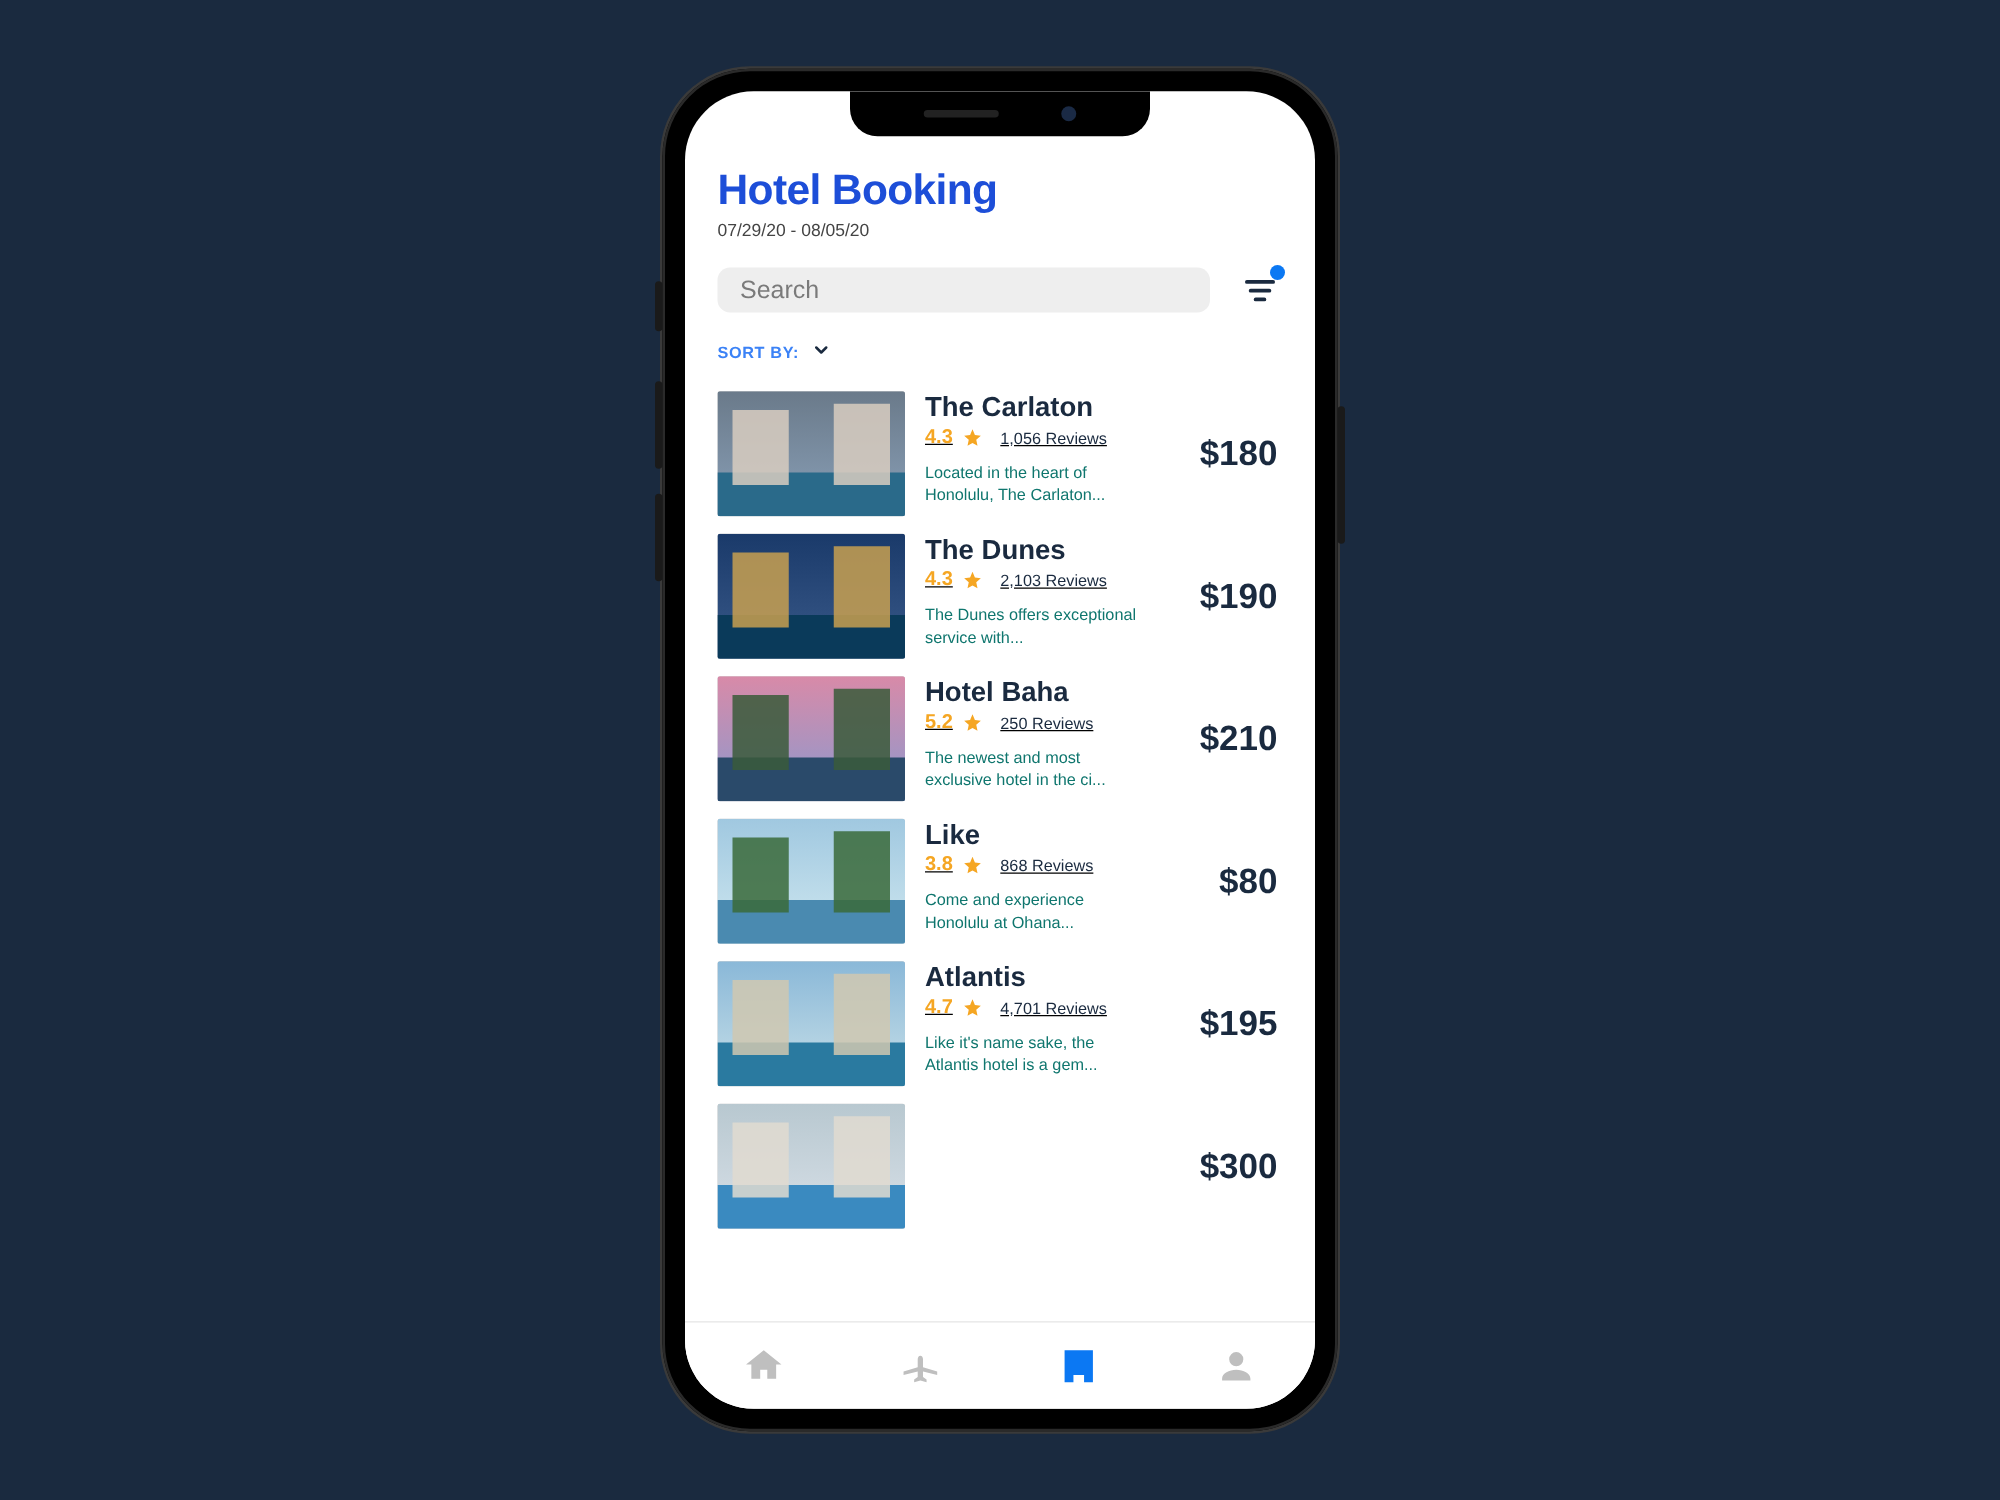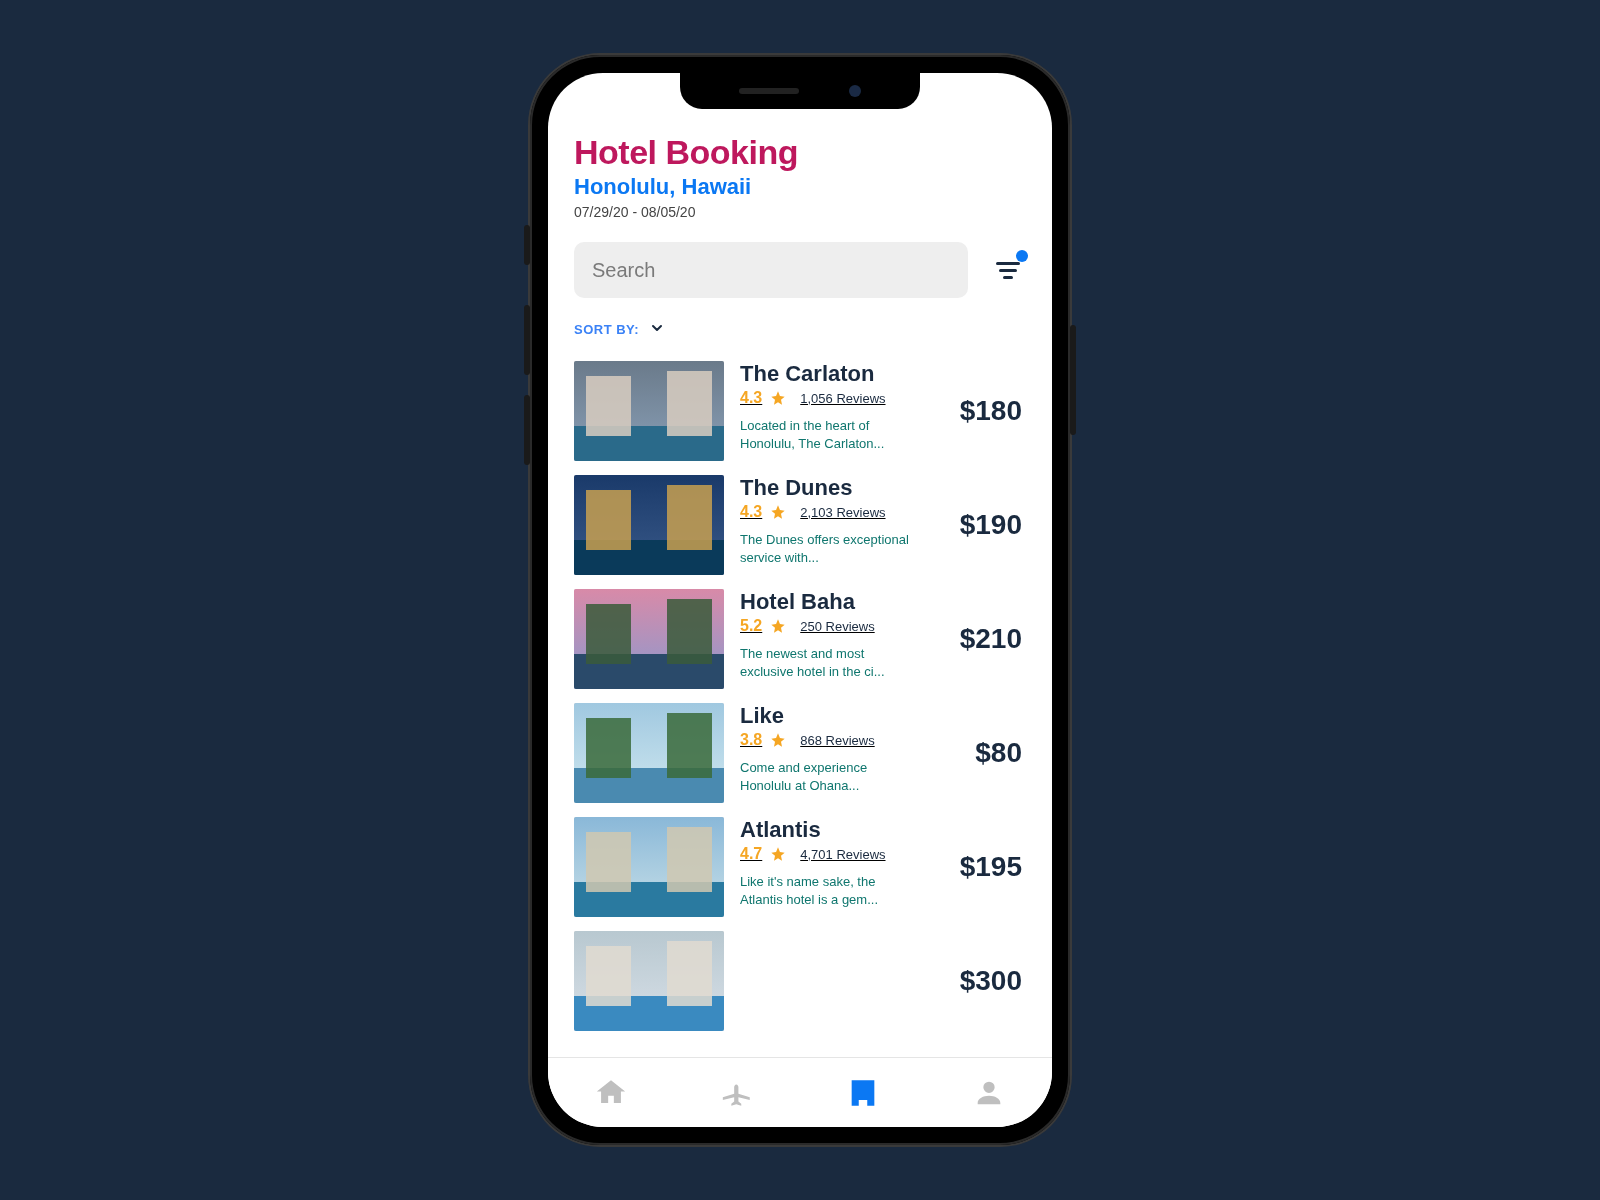--- a/index.html
+++ b/index.html
@@ -57,21 +57,21 @@
   .notch .speaker { width: 60px; height: 6px; background: #222; border-radius: 3px; }
   .notch .cam { width: 12px; height: 12px; background: #1a2a45; border-radius: 50%; margin-left: 20px; }
   .content {
     flex: 1;
     padding: 60px 26px 0 26px;
     overflow: hidden;
   }
   .page-title {
     font-size: 34px;
     font-weight: 800;
-    color: #be185d;
+    color: #1d4ed8;
     letter-spacing: -0.5px;
   }
   .location {
     color: #0b78f3;
     font-size: 22px;
     font-weight: 700;
     margin-top: 2px;
   }
   .dates {
     color: #444;
@@ -82,21 +82,21 @@
     display: flex;
     align-items: center;
     gap: 22px;
     margin-top: 22px;
   }
   .search-input {
     flex: 1;
     background: #eeeeee;
     border: none;
     border-radius: 10px;
-    height: 56px;
+    height: 36px;
     padding: 0 18px;
     font-size: 20px;
     color: #333;
   }
   .search-input::placeholder { color: #7a7a7a; }
   .filter-btn {
     position: relative;
     width: 36px; height: 36px;
     display: flex; flex-direction: column; align-items: center; justify-content: center;
     gap: 4px;
@@ -208,21 +208,20 @@
   <div class="phone-side-btn side-right"></div>
 
   <div class="screen">
     <div class="notch">
       <div class="speaker"></div>
       <div class="cam"></div>
     </div>
 
     <div class="content">
       <div class="page-title">Hotel Booking</div>
-      <div class="location">Honolulu, Hawaii</div>
       <div class="dates">07/29/20 - 08/05/20</div>
 
       <div class="search-row">
         <input class="search-input" placeholder="Search" style="">
         <div class="filter-btn">
           <span class="bar b1"></span>
           <span class="bar b2"></span>
           <span class="bar b3"></span>
           <span class="dot"></span>
         </div>

